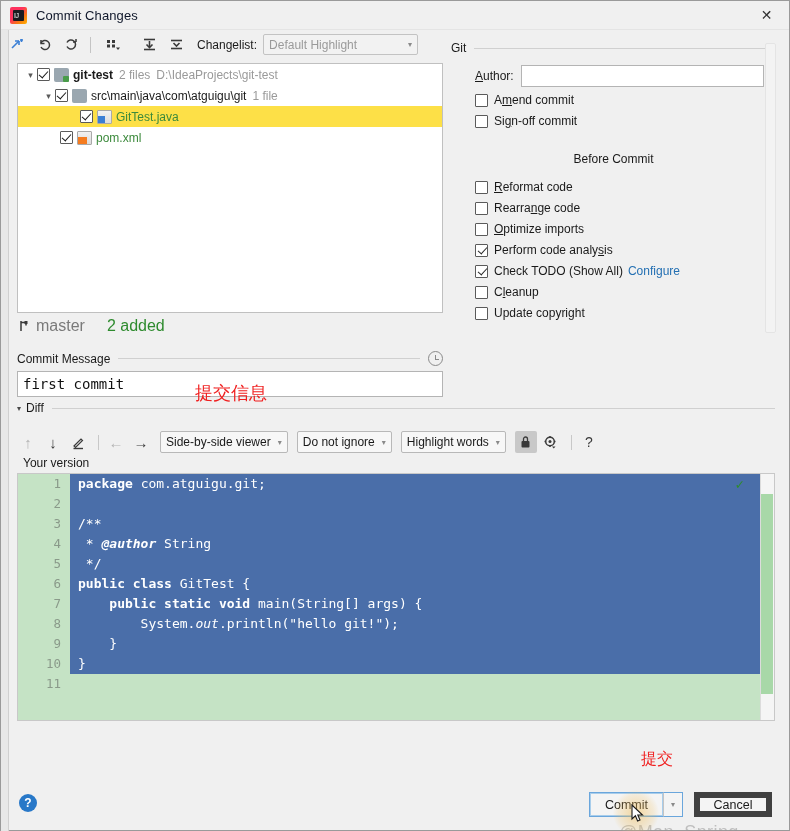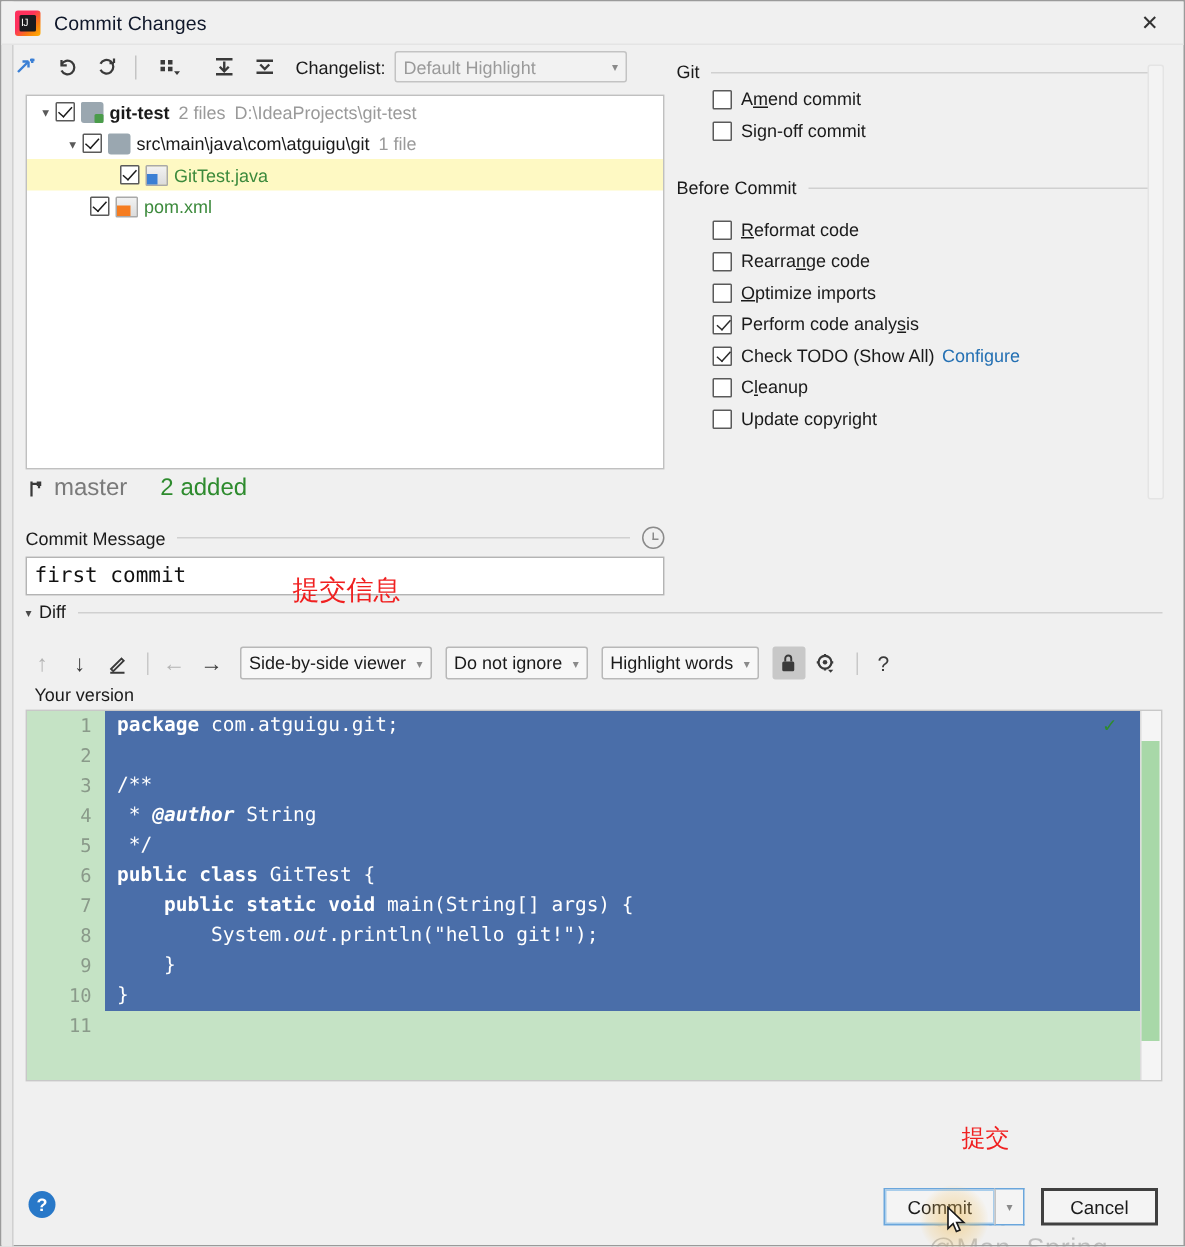--- a/index.html
+++ b/index.html
@@ -77,21 +77,21 @@
 
   
   .tree-panel {
     position: absolute; left: 16px; top: 62px; width: 426px; height: 250px;
     background: #fff; border: 1px solid #c0c0c0; overflow: hidden;
   }
   .tree-row {
     height: 21px; display: flex; align-items: center;
     padding-left: 6px; font-size: 12px; white-space: nowrap; cursor: pointer;
   }
-  .tree-row.selected { background: #fef9c3; }
+  .tree-row.selected { background: #fde047; }
   .twisty {
     width: 13px; color: #5a5a5a; font-size: 9px; flex: none; text-align: center;
   }
   .cbx {
     width: 13px; height: 13px; border: 1px solid #5a5a5a; background: #fff;
     flex: none; margin-right: 4px; position: relative; border-radius: 1px;
   }
   .cbx.checked::after {
     content: ""; position: absolute; left: 3px; top: 0px;
     width: 4px; height: 8px; border: solid #1a1a1a;
@@ -277,21 +277,21 @@
   }
 
   
   .help-btn {
     position: absolute; left: 18px; bottom: 18px; width: 18px; height: 18px;
     border-radius: 50%; background: #2878c8; color: #fff;
     display: flex; align-items: center; justify-content: center;
     font-size: 12px; font-weight: bold; cursor: pointer;
   }
   .btn {
-    position: absolute; height: 25px; border: 2px solid #404040;
+    position: absolute; height: 25px; border: 6px solid #404040;
     background: #f4f4f4; font-size: 12.5px; cursor: pointer;
     display: flex; align-items: center; justify-content: center; color: #1a1a1a;
   }
   .btn.default {
     border: 1px solid #6aa6dc; box-shadow: 0 0 0 1px #a8cdeb inset;
   }
   .btn-split {
     position: absolute; height: 25px; width: 20px;
     border: 1px solid #6aa6dc; border-left: 1px solid #c4c4c4;
     background: #f4f4f4; display: flex; align-items: center; justify-content: center;
@@ -523,31 +523,35 @@
     </div>
   </div>
 
   <div class="rightpanel">
 
     <div class="grp-head">
       <span>Git</span>
       <span class="ln"></span>
     </div>
 
+    <div class="author-row">
+      <span class="author-label"><u class="mn">A</u>uthor:</span>
+      <div class="author-input"></div>
+    </div>
 
     <div class="chk-row">
       <span class="chk"></span>
       <span>A<u class="mn">m</u>end commit</span>
     </div>
     <div class="chk-row">
       <span class="chk"></span>
       <span>Si<u class="mn">g</u>n-off commit</span>
     </div>
 
-    <div class="grp-head" style="margin-top:24px;">
+    <div class="grp-head" style="margin-top:24px;flex-direction:column;">
       <span>Before Commit</span>
       <span class="ln"></span>
     </div>
 
     <div style="margin-top:14px;">
       <div class="chk-row">
         <span class="chk"></span>
         <span><u class="mn">R</u>eformat code</span>
       </div>
       <div class="chk-row">

